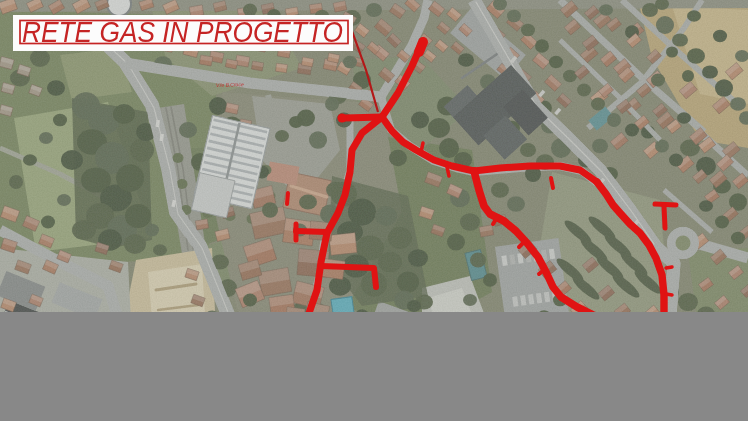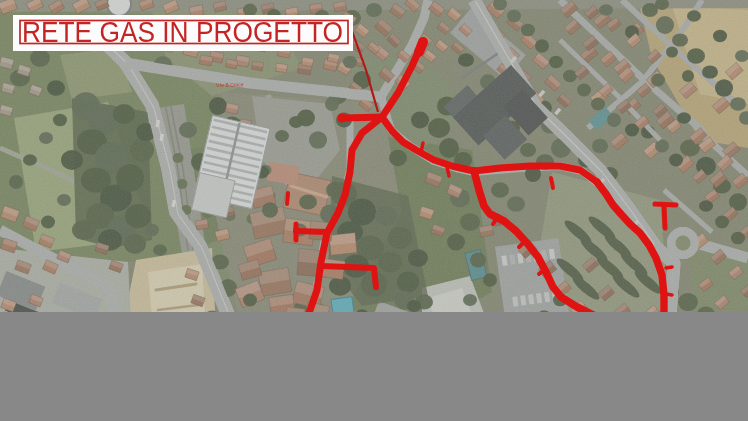--- a/index.html
+++ b/index.html
@@ -1,15 +1,15 @@
 <!DOCTYPE html>
 <html><head><meta charset="utf-8"><style>
 html,body{margin:0;padding:0;background:#888;}
 *{font-family:"Liberation Sans",sans-serif;}
-#map{position:relative;width:748px;height:312px;overflow:hidden;}
+#map{position:relative;width:748px;height:312px;overflow:hidden;font-style:italic;}
 </style></head><body>
 <div id="map">
 <svg width="748" height="421" viewBox="0 0 748 421" xmlns="http://www.w3.org/2000/svg">
 <defs>
         <filter id="grain" x="0" y="0" width="100%" height="100%">
           <feTurbulence type="fractalNoise" baseFrequency="0.8" numOctaves="2" seed="7" result="n"></feTurbulence>
           <feColorMatrix in="n" type="matrix" values="0 0 0 0 0.5  0 0 0 0 0.5  0 0 0 0 0.45  0 0 0 0.55 0"></feColorMatrix>
           <feComposite operator="over" in2="SourceGraphic"></feComposite>
         </filter>
         <filter id="soften" x="-2%" y="-2%" width="104%" height="104%">

